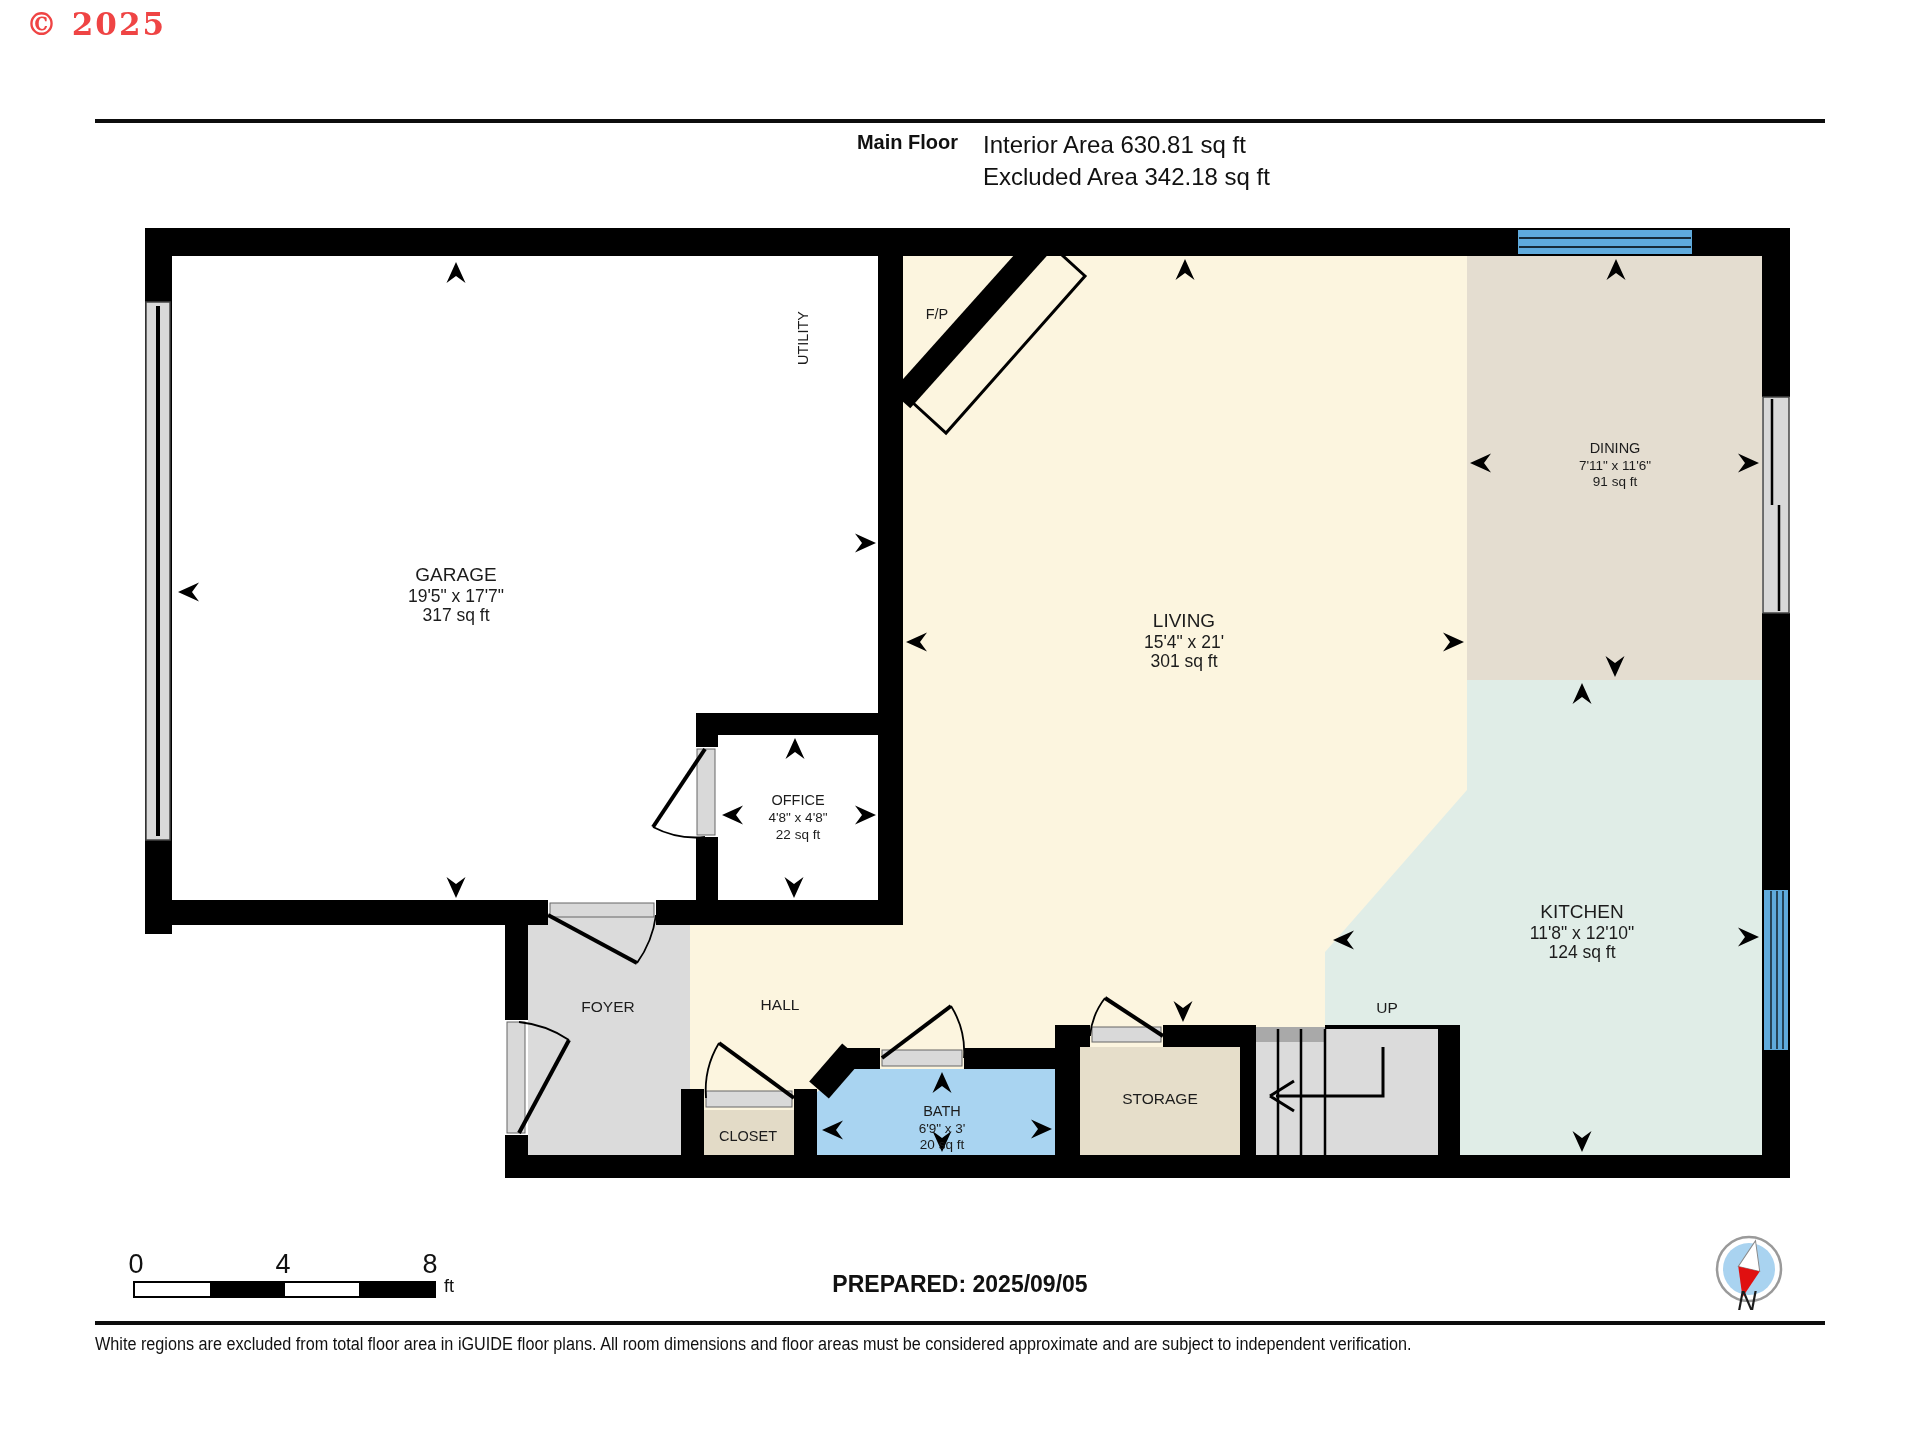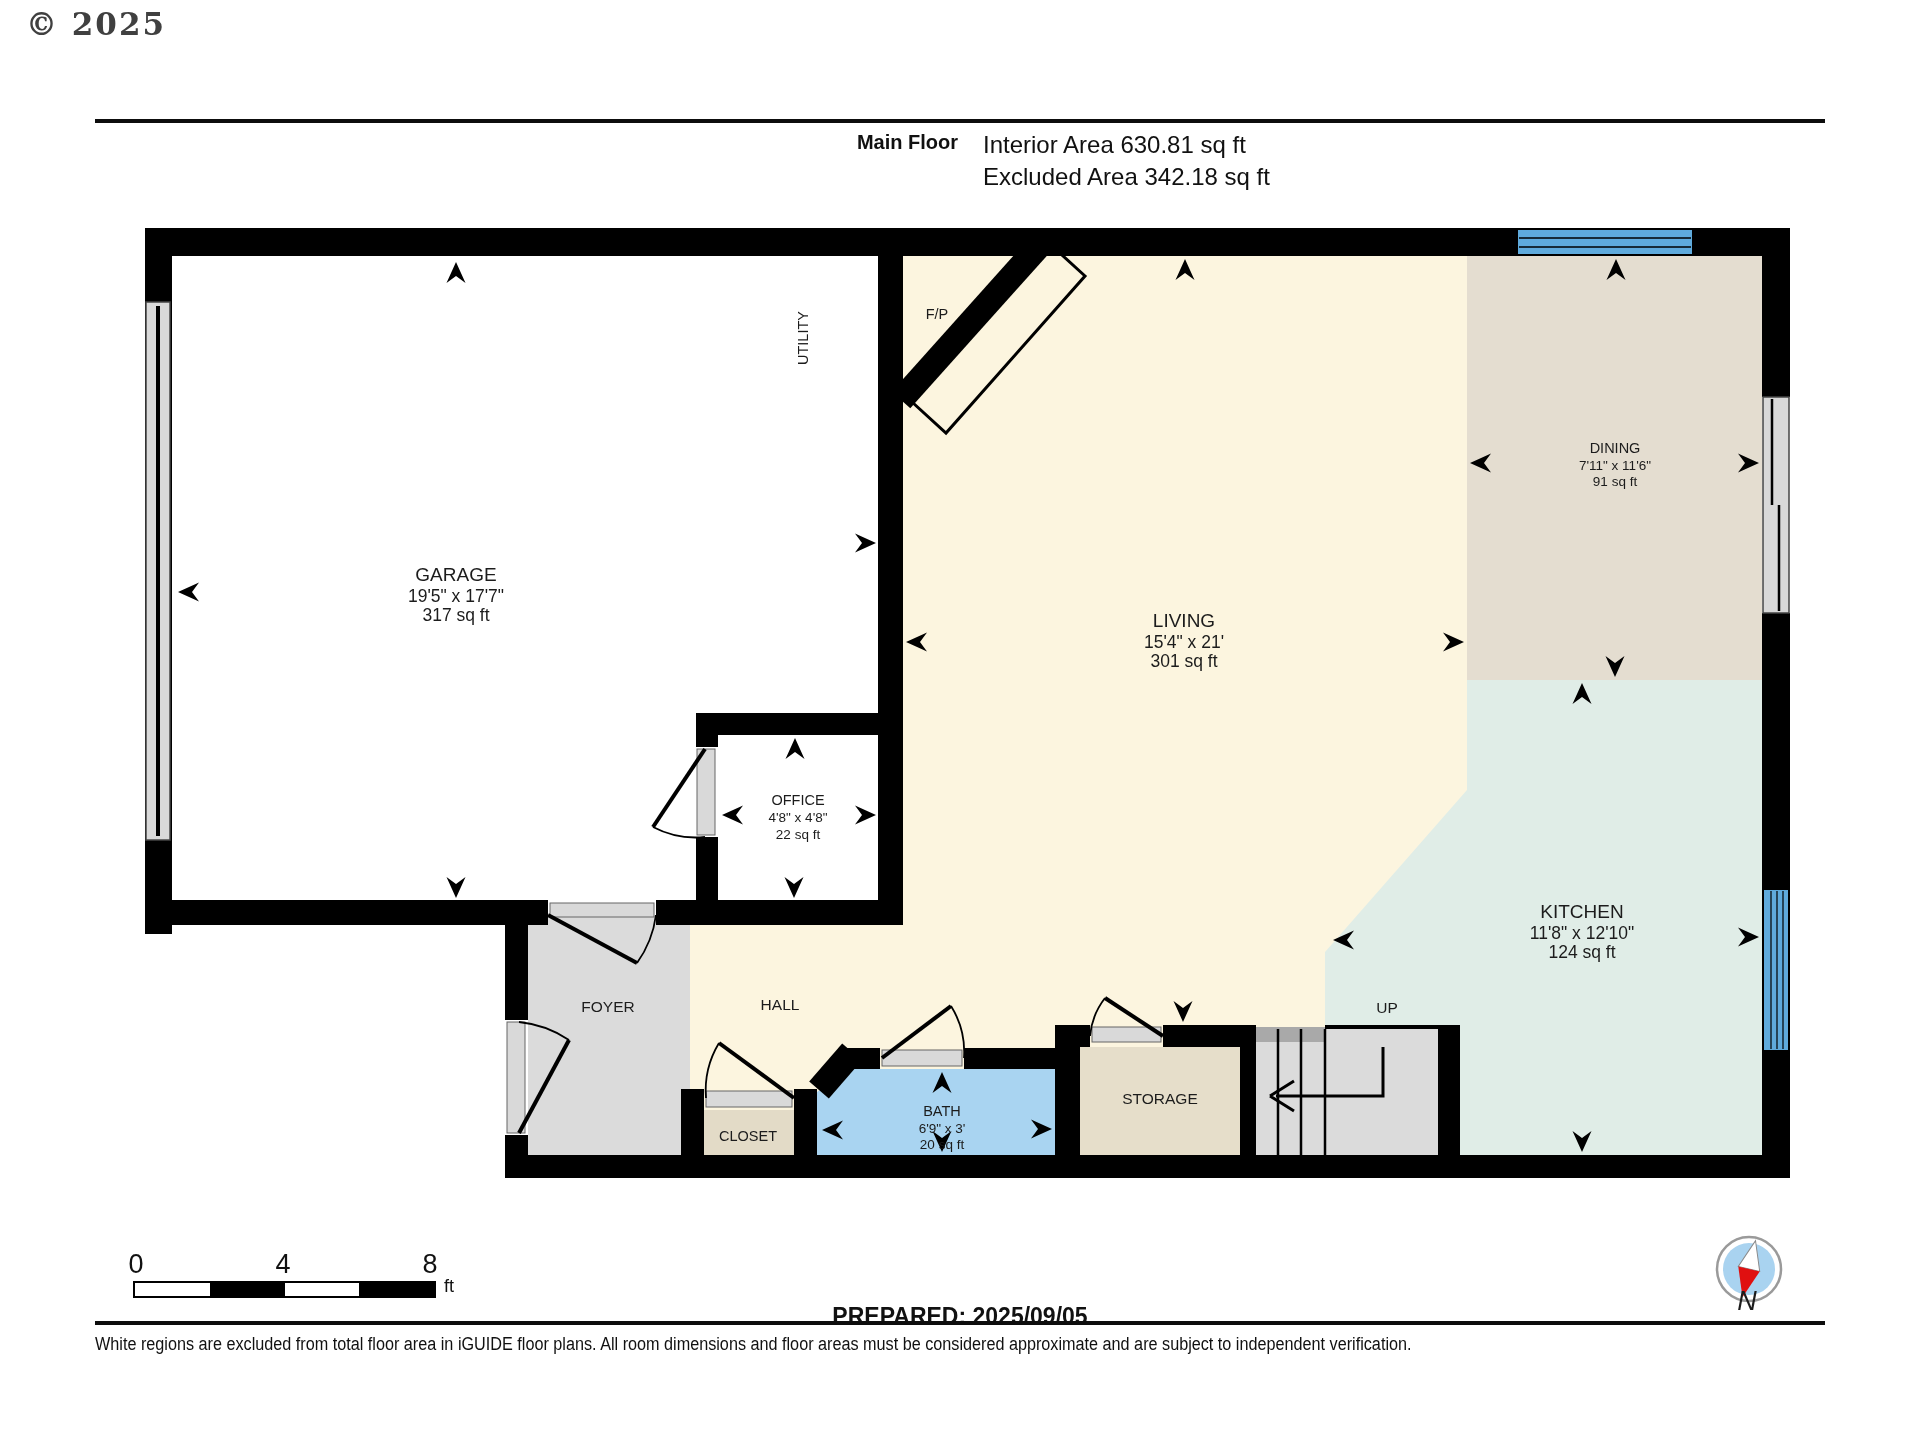--- a/index.html
+++ b/index.html
@@ -1,28 +1,28 @@
 <!DOCTYPE html>
 <html><head>
 <meta charset="utf-8">
 <style>
   html,body{margin:0;padding:0;background:#fff;}
   .page{position:relative;width:1920px;height:1440px;background:#ffffff;overflow:hidden;
         font-family:"Liberation Sans",sans-serif;color:#111;}
   .abs{position:absolute;}
   .copyright{left:26px;top:6px;font-family:"DejaVu Serif",serif;font-weight:700;
-             font-size:31px;color:#404040;letter-spacing:2px;}
+             font-size:31px;color:#ef4444;letter-spacing:2px;}
   .title{left:0;right:0;top:60px;text-align:center;font-size:38px;font-weight:700;}
   .rule{left:95px;width:1730px;height:4px;background:#0d0d0d;}
   .rule-top{top:119px;}
   .rule-bottom{top:1321px;}
   .floor-label{top:131px;right:962px;font-size:20px;font-weight:700;text-align:right;}
   .area-line1{top:131px;left:983px;font-size:24px;text-align:center;}
   .area-line2{top:163px;left:983px;font-size:24px;}
-  .prepared{left:0;right:0;top:1271px;text-align:center;font-size:23px;font-weight:600;margin-top:32px;}
+  .prepared{left:0;right:0;top:1271px;text-align:center;font-size:23px;font-weight:600;}
   .disclaimer{left:95px;top:1334px;font-size:18px;transform:scaleX(0.90);transform-origin:left top;white-space:nowrap;}
   .plan{left:0;top:0;width:1920px;height:1440px;}
   
   .tick{top:1249px;font-size:27px;width:40px;text-align:center;}
   .tick0{left:116px;} .tick4{left:263px;} .tick8{left:410px;}
   .sb{left:133px;top:1281px;width:299px;height:13px;border:2px solid #000;display:flex;}
   .sb div{flex:1;}
   .sb .b{background:#000;} .sb .w{background:#fff;}
   .ftunit{left:444px;top:1276px;font-size:18px;}
   .compass{left:1712px;top:1233px;width:74px;height:78px;}

